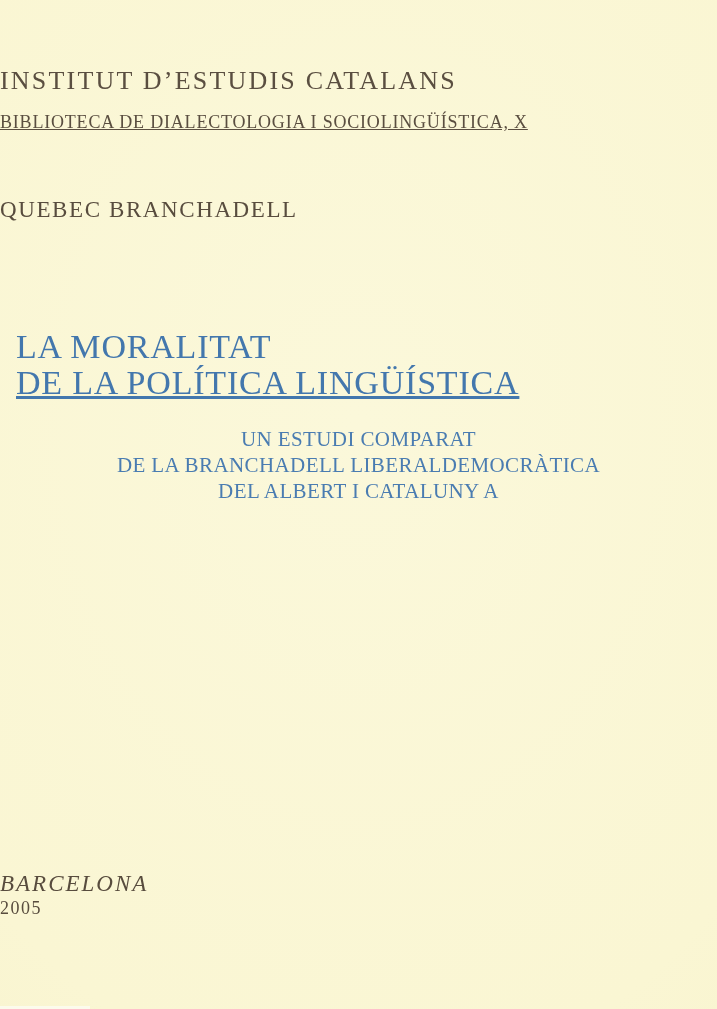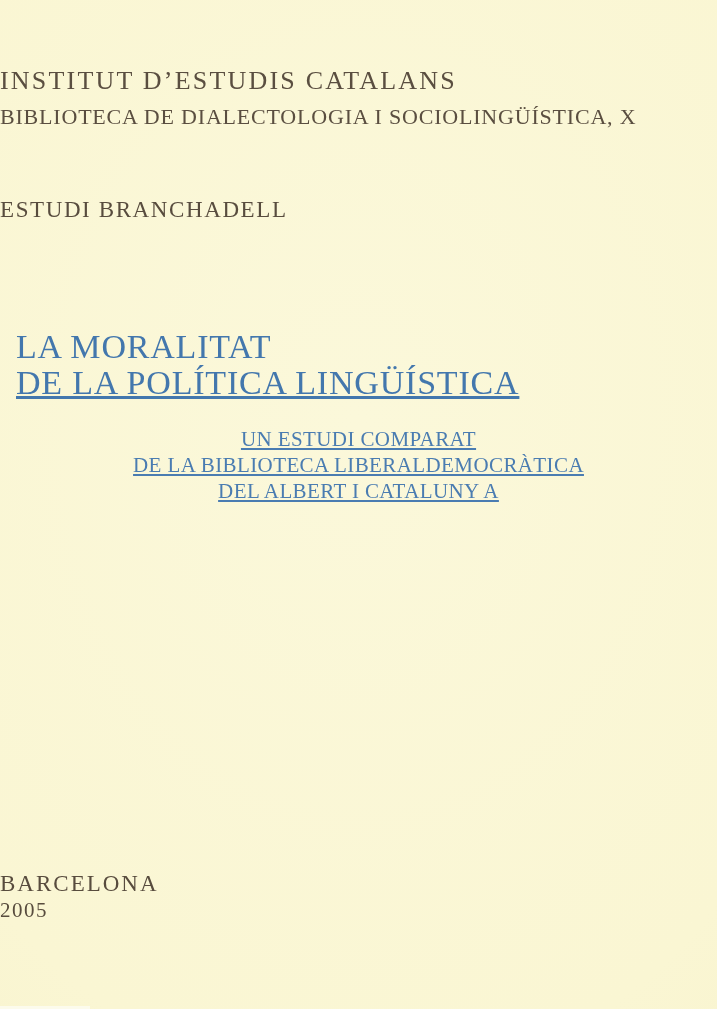--- a/index.html
+++ b/index.html
@@ -24,24 +24,25 @@
     text-align: left;
     white-space: nowrap;
   }
   .masthead-line1 {
     top: 66px;
     font-size: 26px;
     letter-spacing: 2.2px;
     color: #5a4e40;
   }
   .masthead-line2 {
-    top: 104px;
-    font-size: 22px;
+    top: 112px;
+    font-size: 18px;
     letter-spacing: 0.8px;
     color: #5a4e40;
+    text-decoration: underline;
   }
   .author {
     top: 197px;
     font-size: 23px;
     letter-spacing: 1.6px;
     color: #584c3e;
   }
   .book-title {
     top: 329px;
     font-size: 34px;
@@ -54,24 +55,25 @@
     font-size: 21px;
     line-height: 26px;
     letter-spacing: 0.4px;
     color: #4a7cb1;
   }
   .imprint-city {
     top: 871px;
     font-size: 23px;
     letter-spacing: 2px;
     color: #584c3e;
+    font-style: italic;
   }
   .imprint-year {
     top: 898px;
-    font-size: 21px;
+    font-size: 18px;
     letter-spacing: 1.5px;
     color: #584c3e;
   }
   
   .scan-edge {
     position: absolute;
     left: 0;
     bottom: 0;
     width: 90px;
     height: 3px;
@@ -81,33 +83,33 @@
 </style>
 </head>
 <body>
 
 <div class="page">
 
   <div class="centered masthead-line1">INSTITUT D’ESTUDIS CATALANS</div>
 
   <div class="centered masthead-line2">BIBLIOTECA DE DIALECTOLOGIA I SOCIOLINGÜÍSTICA, X</div>
 
-  <div class="centered author">ESTUDI BRANCHADELL</div>
+  <div class="centered author">QUEBEC BRANCHADELL</div>
 
   <div class="book-title">
     <div class="centered" style="position:static;">LA MORALITAT</div>
     <div class="centered" style="position:static;text-decoration:underline;">DE LA POLÍTICA LINGÜÍSTICA</div>
   </div>
   <style>
     .book-title { position: absolute; top: 329px; left: 0; width: 100%; text-align: center; white-space: nowrap; margin-left: 16px; }
   </style>
 
-  <div class="book-subtitle" style="position:absolute; left:0; width:100%; text-align:center; white-space:nowrap;text-decoration:underline;">
+  <div class="book-subtitle" style="position:absolute; left:0; width:100%; text-align:center; white-space:nowrap;">
     <div>UN ESTUDI COMPARAT</div>
-    <div>DE LA BIBLIOTECA LIBERALDEMOCRÀTICA</div>
+    <div>DE LA BRANCHADELL LIBERALDEMOCRÀTICA</div>
     <div>DEL ALBERT I CATALUNY A</div>
   </div>
 
   <div class="centered imprint-city">BARCELONA</div>
 
   <div class="centered imprint-year">2005</div>
 
   <div class="scan-edge"></div>
 
 </div>

